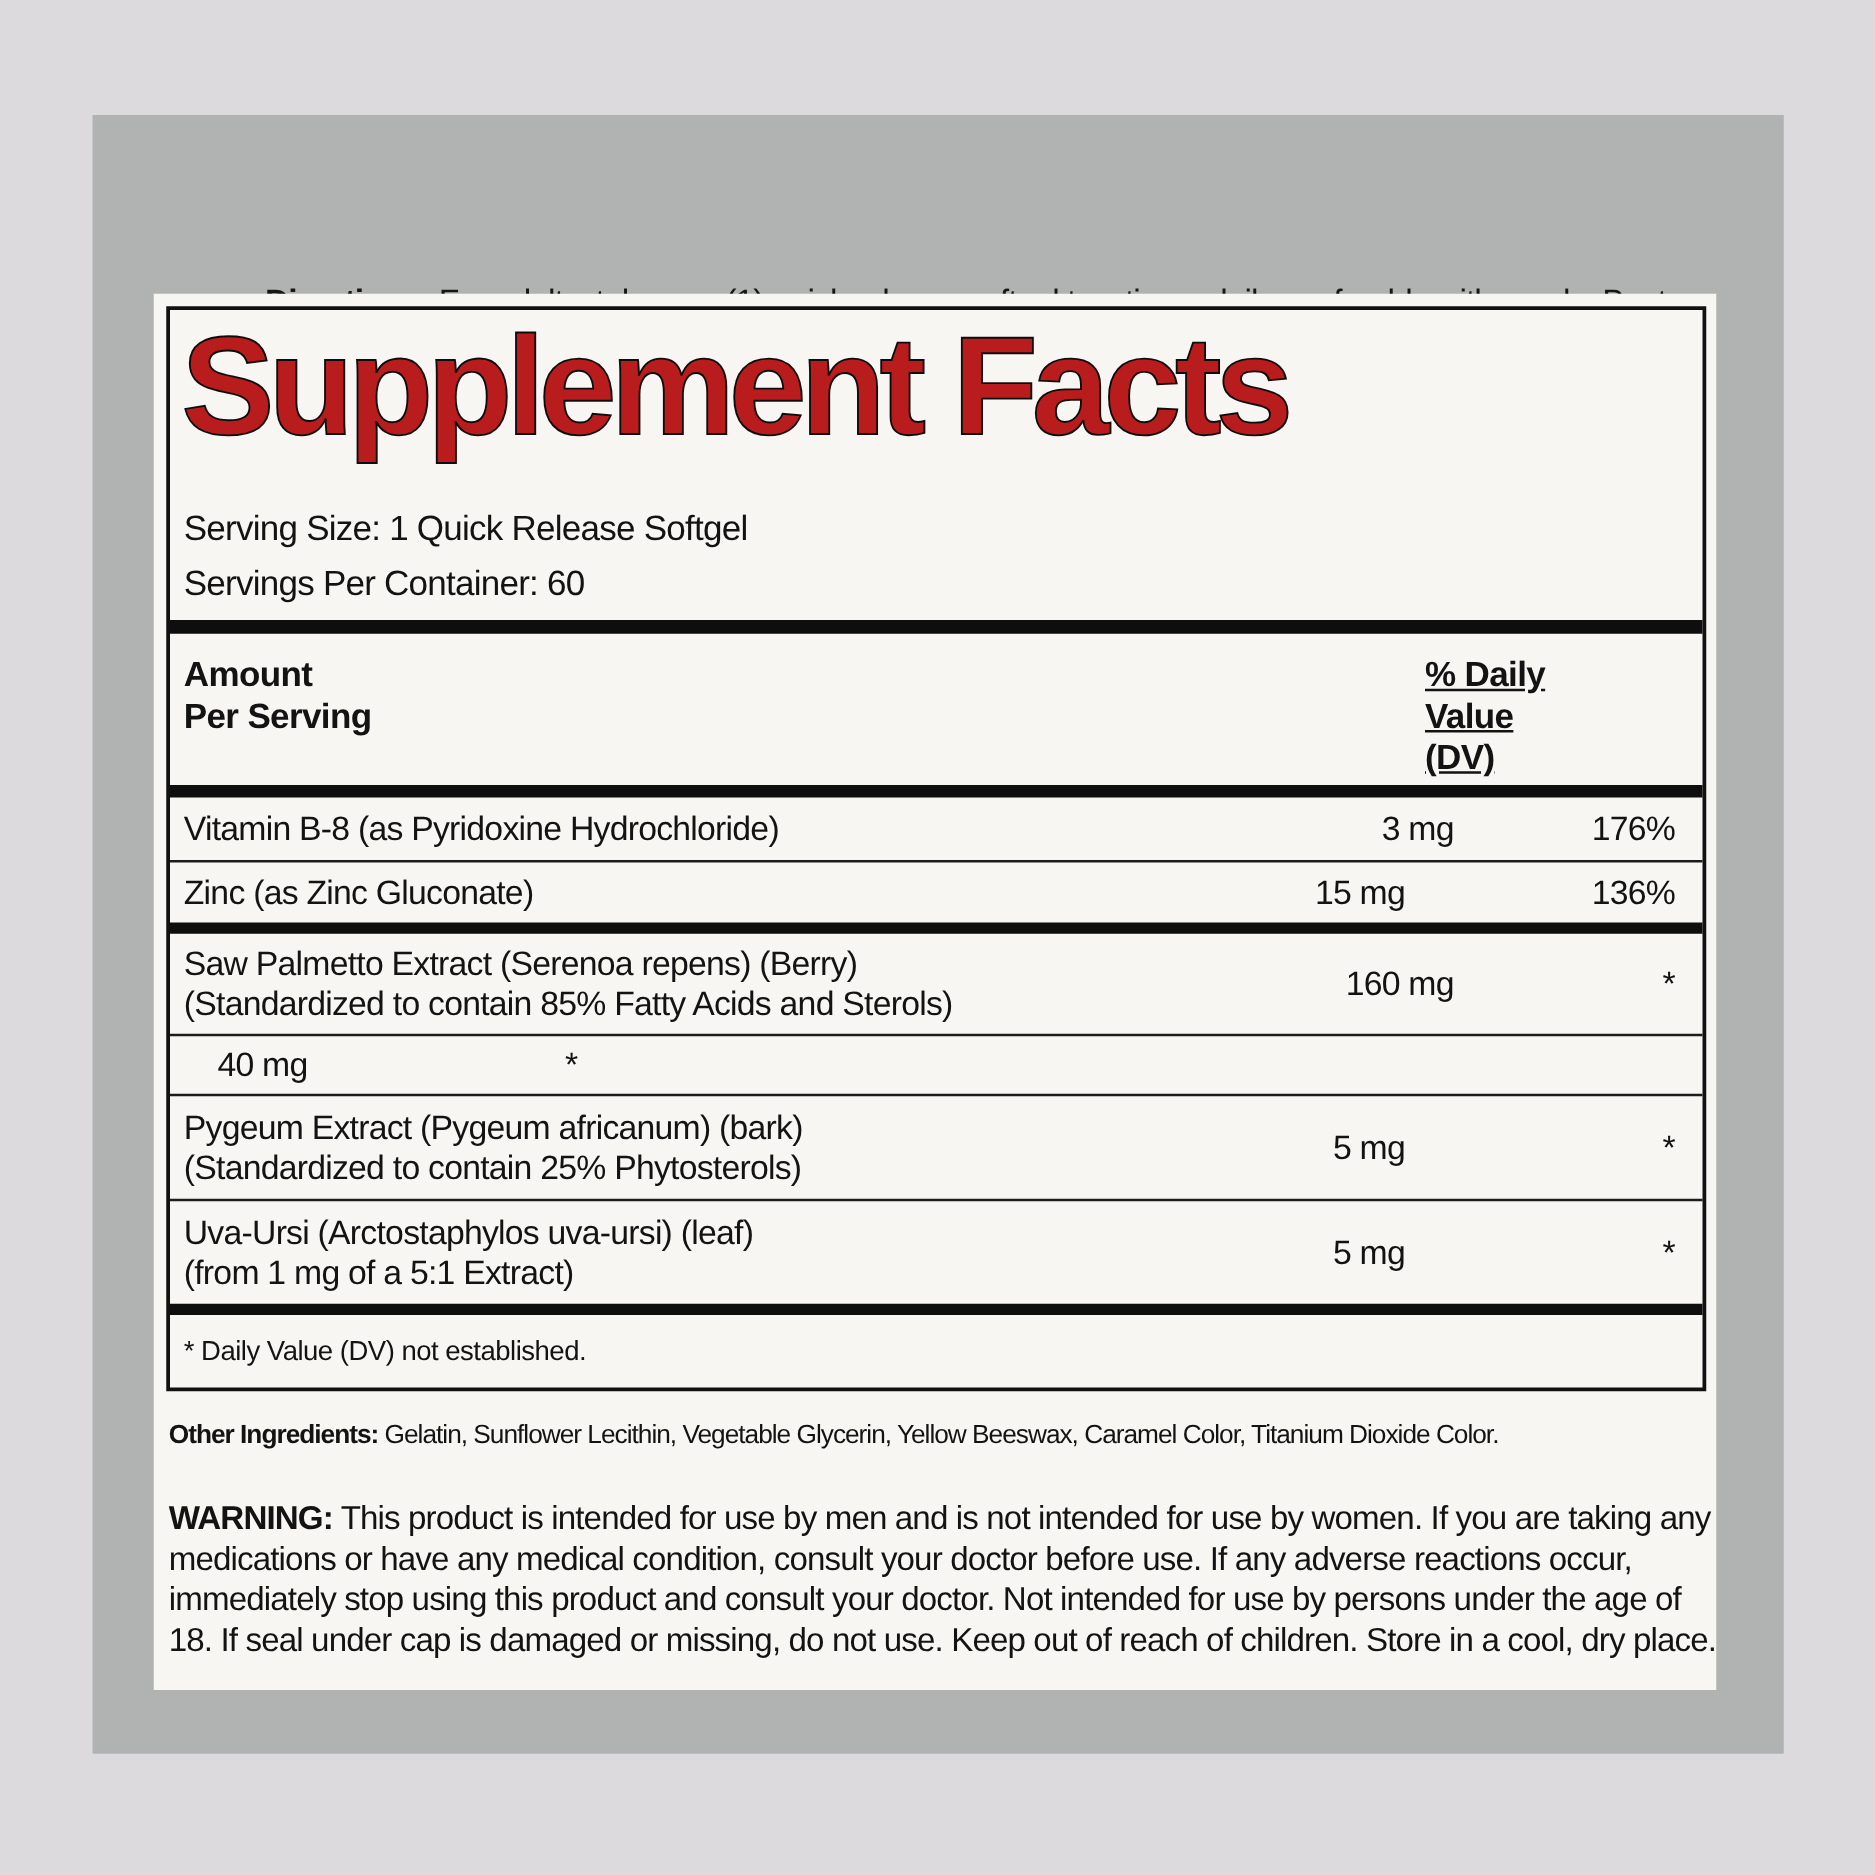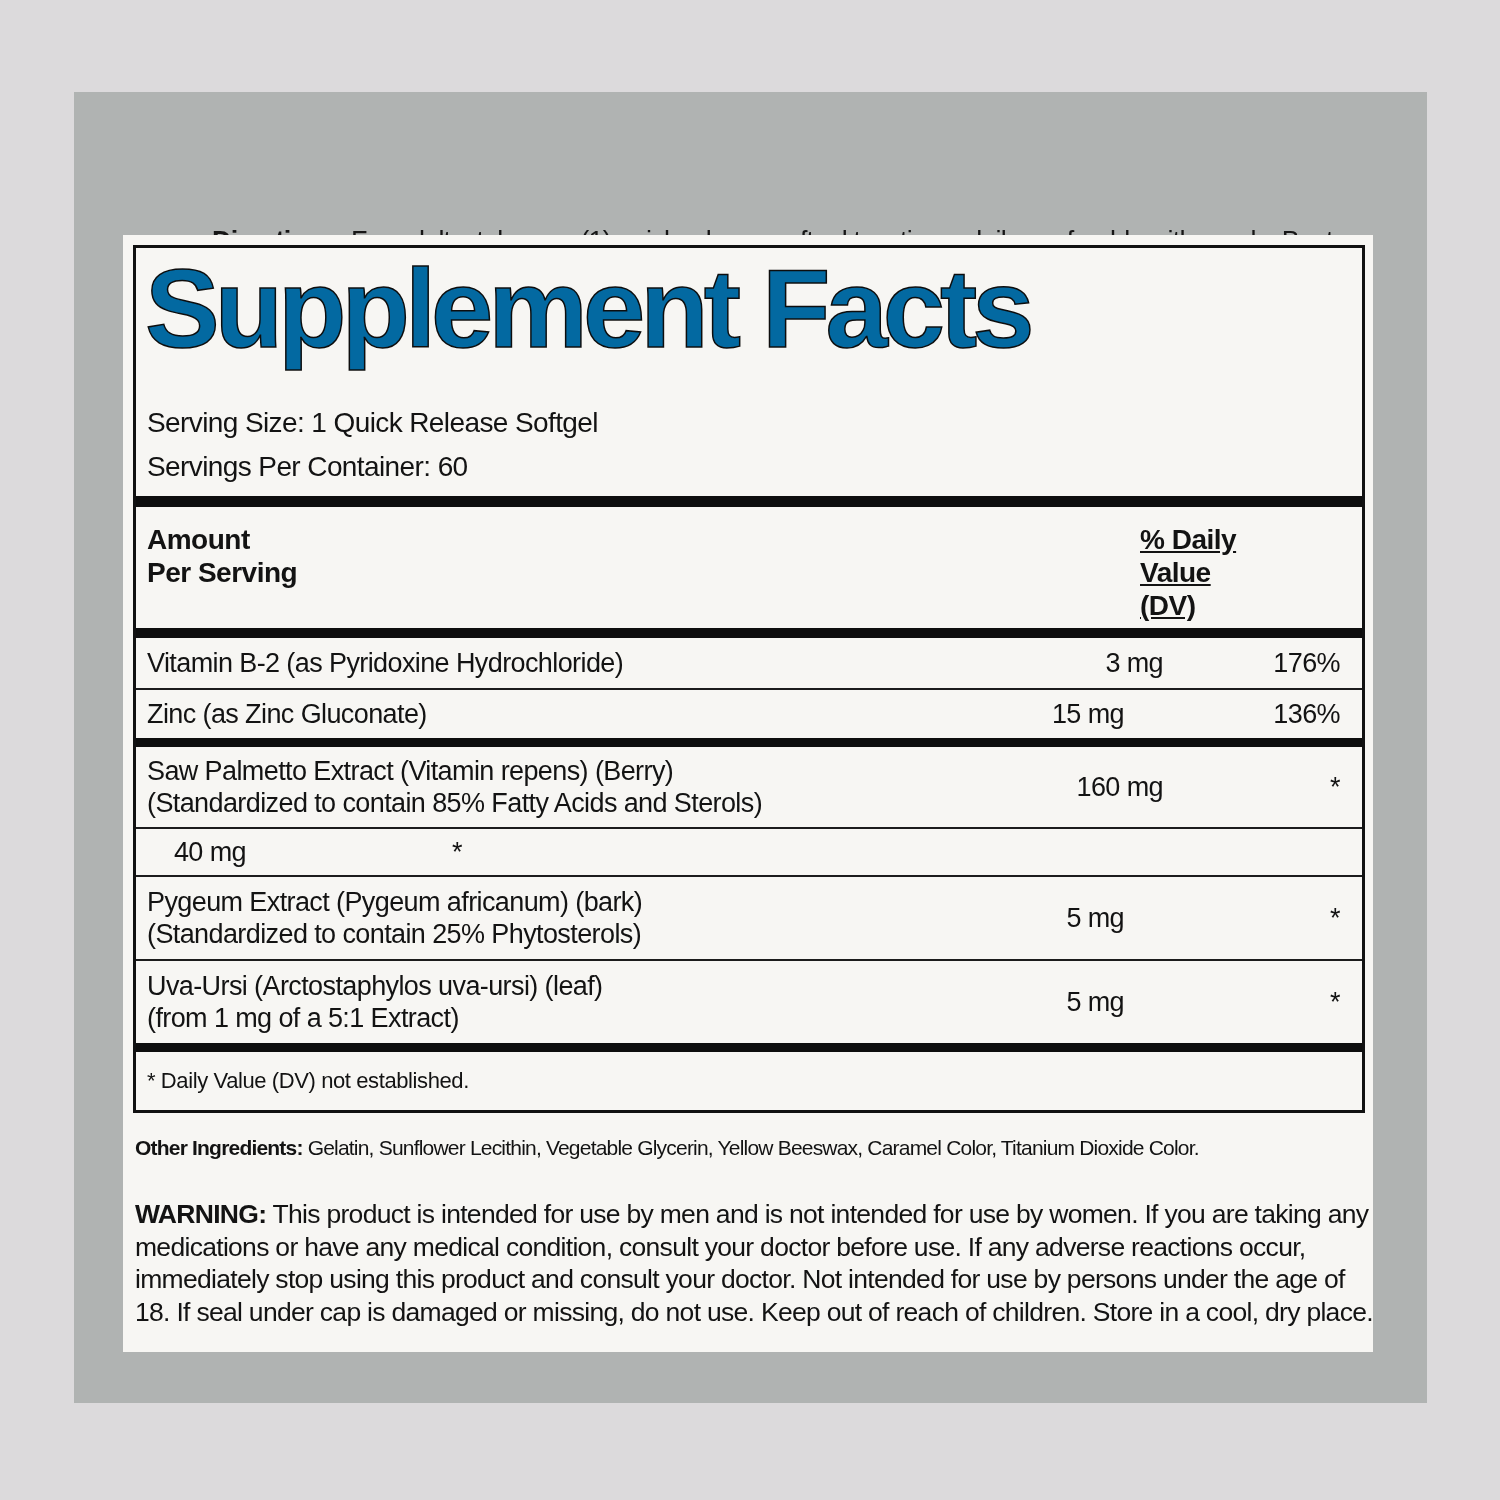--- a/index.html
+++ b/index.html
@@ -45,21 +45,21 @@
     border: 3px solid #111;
     background: #f7f6f3;
   }
 
   .sf-title {
     margin: 2px 0 0 9px;
     font-size: 112px;
     line-height: 118px;
     font-weight: bold;
     letter-spacing: -5px;
-    color: #0369a1;
+    color: #b91c1c;
     -webkit-text-stroke: 1.5px #0d0d0d;
     white-space: nowrap;
   }
 
   .serving-line {
     margin: 38px 0 0 11px;
     font-size: 28px;
     line-height: 34px;
     letter-spacing: -0.6px;
   }
@@ -158,36 +158,36 @@
         <div class="h-right">
           <div>% Daily</div>
           <div>Value</div>
           <div>(DV)</div>
         </div>
       </div>
 
       <div class="rule-thick-hdr"></div>
 
       <div class="sf-row h50">
-        <div class="cell-name">Vitamin B-2 (as Pyridoxine Hydrochloride)</div>
+        <div class="cell-name">Vitamin B-8 (as Pyridoxine Hydrochloride)</div>
         <div class="cell-amt">3 mg</div>
         <div class="cell-dv">176%</div>
       </div>
 
       <div class="sf-row h50 sep">
         <div class="cell-name">Zinc (as Zinc Gluconate)</div>
         <div class="cell-amt">15 mg</div>
         <div class="cell-dv">136%</div>
       </div>
 
       <div class="rule-thick-sm"></div>
 
       <div class="sf-row h80">
         <div class="cell-name">
-          <div>Saw Palmetto Extract (Vitamin repens) (Berry)</div>
+          <div>Saw Palmetto Extract (Serenoa repens) (Berry)</div>
           <div>(Standardized to contain 85% Fatty Acids and Sterols)</div>
         </div>
         <div class="cell-amt">160 mg</div>
         <div class="cell-dv">*</div>
       </div>
 
       <div class="sf-row h48 sep">
         <div class="cell-amt">40 mg</div>
         <div class="cell-dv">*</div>
       </div>

